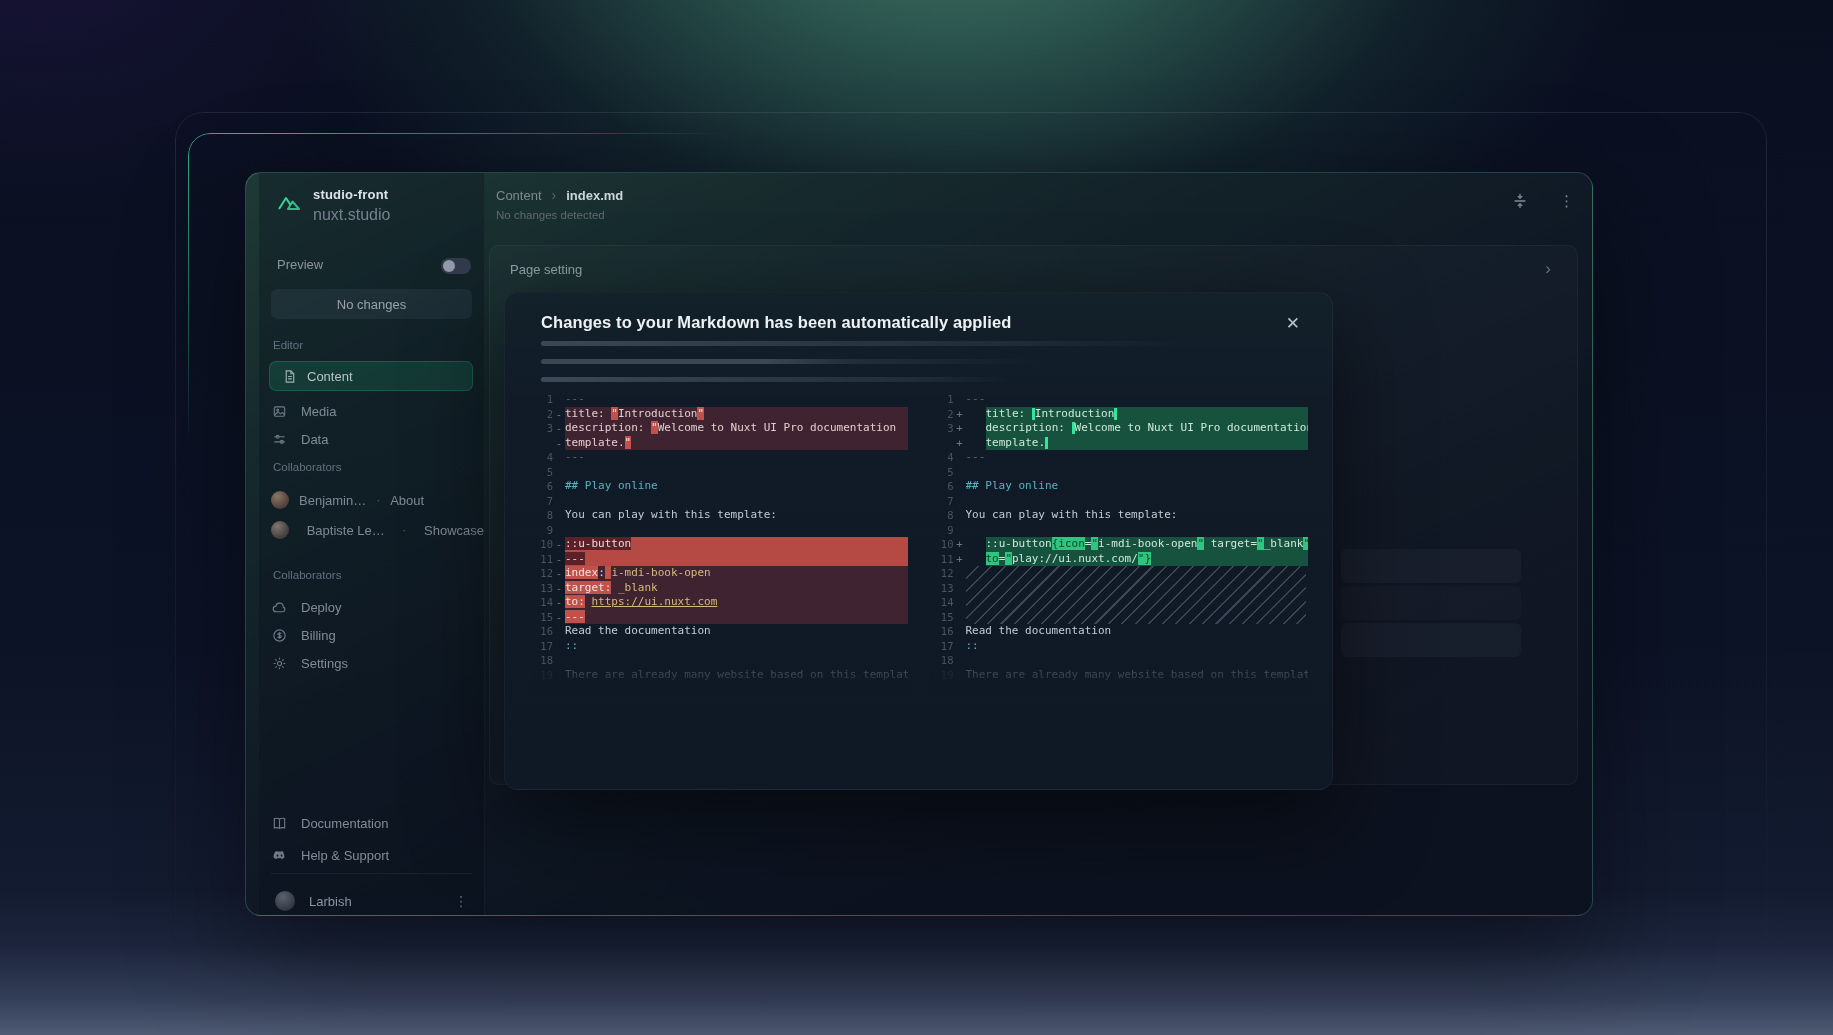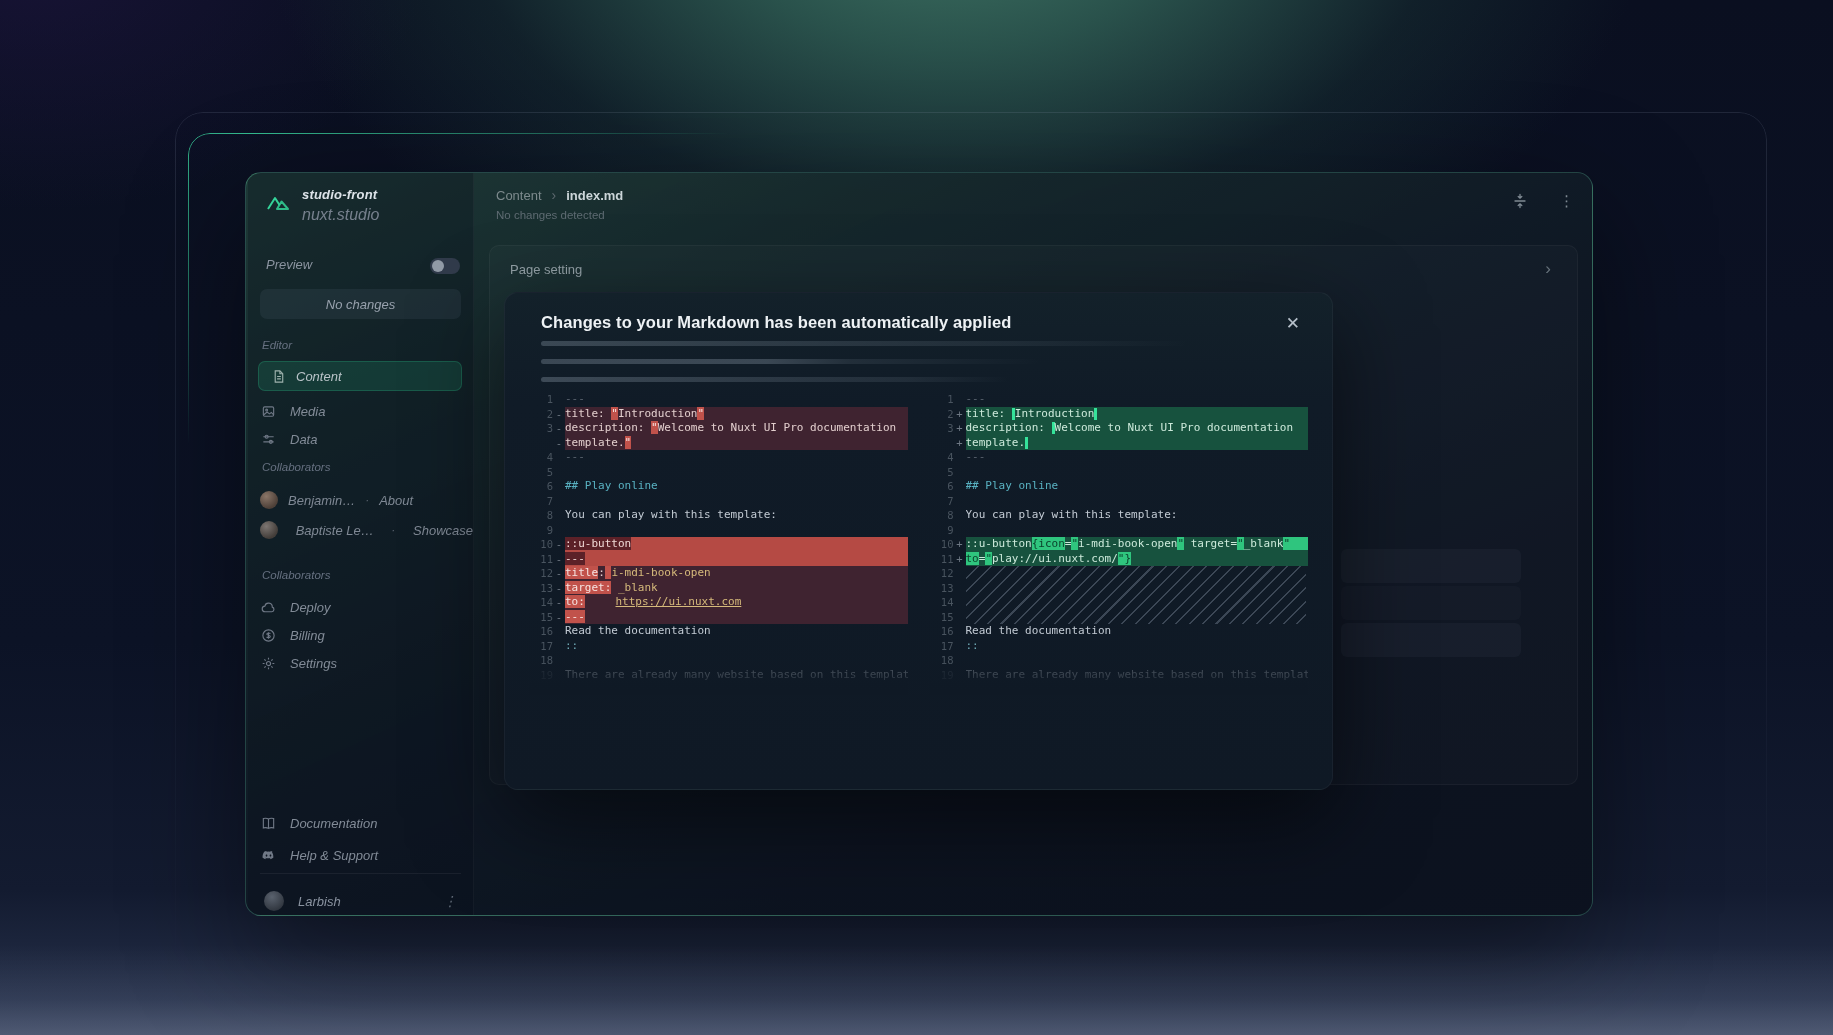--- a/index.html
+++ b/index.html
@@ -23,21 +23,21 @@
     -webkit-mask-image:radial-gradient(640px 420px at 4% 0%, #000 0%, rgba(0,0,0,.5) 45%, transparent 75%); mask-image:radial-gradient(640px 420px at 4% 0%, #000 0%, rgba(0,0,0,.5) 45%, transparent 75%); }
 
   
   .window{ position:absolute; left:245px; top:172px; width:1348px; height:744px; border-radius:16px; overflow:hidden;
     border:1px solid rgba(110,231,183,.22);
     background:linear-gradient(155deg, rgba(44,84,74,.92) 0%, rgba(30,56,56,.94) 22%, rgba(21,34,46,.96) 48%, rgba(16,24,38,.97) 72%, rgba(15,22,36,.98) 100%);
     box-shadow:0 40px 120px rgba(0,0,0,.45); }
   .window-dim{ position:absolute; inset:0; background:rgba(7,11,20,.30); }
 
   
-  .sidebar{ position:absolute; left:2px; top:0; bottom:0; width:226px; background:rgba(10,16,28,.32); border-right:1px solid rgba(255,255,255,.04);font-style:italic; }
+  .sidebar{ position:absolute; left:13px; top:0; bottom:0; width:226px; background:rgba(10,16,28,.32); border-right:1px solid rgba(255,255,255,.04); }
   .sb-abs{ position:absolute; }
   .sb-title{ font-size:13px; font-weight:700; color:#dde3e9; letter-spacing:.2px; }
   .sb-sub{ font-size:16px; color:#76808d; }
   .sb-label{ font-size:11.5px; color:#667080; }
   .sb-row{ display:flex; align-items:center; gap:14px; height:28px; padding:0 0 0 12px; color:#828b97; font-size:13px; }
   .sb-row .ico{ width:16px; height:16px; display:inline-flex; align-items:center; justify-content:center; color:#6f7886; }
   .sb-item-active{ position:absolute; left:10px; right:11px; height:30px; display:flex; align-items:center; gap:10px; padding-left:12px;
     background:rgba(45,212,150,.14); border:1px solid rgba(45,212,150,.22); border-radius:7px; color:#b9c3c8; font-size:13px; }
   .sb-item-active .ico{ color:#9fb3ae; }
   .toggle{ position:absolute; width:30px; height:16px; border-radius:9px; background:#313b4b; }
@@ -80,26 +80,26 @@
   .diff{ position:absolute; left:24px; right:24px; top:96px; height:306px; display:flex; gap:22px; }
   .pane{ flex:1; position:relative; overflow:hidden; }
   .pane::after{ content:""; position:absolute; left:0; right:0; bottom:0; height:34px; background:linear-gradient(180deg, rgba(15,25,37,0), #0f1925 90%); pointer-events:none; }
   .rows{ position:relative; padding-top:3px; font-family:"DejaVu Sans Mono", monospace; font-size:11px; line-height:14.5px; }
   .ln-row{ display:flex; height:14.5px; }
   .ln-num{ width:24px; text-align:right; color:#49545f; font-size:10.5px; flex:0 0 auto; }
   .ln-mark{ width:12px; text-align:center; color:#6e7884; font-size:10.5px; flex:0 0 auto; }
   .ln-content{ flex:1; white-space:pre; color:#c3cbd4; overflow:hidden; }
   .t-rem .ln-content{ background:#3f2330; color:#e3cfce; }
   .t-rems .ln-content{ background:#b54a44; color:#f3dedc; }
-  .t-add .ln-content{ background:#17523e; color:#cdeadb; }
+  .t-add .ln-content{ background:#17523e; color:#cdeadb;margin-left:20px; }
   .t-rem .seg-hl{ background:#c1524b; color:#f6e3e1; }
   .t-rems .seg-hl2{ background:#5c2128; color:#f0d9d6; }
   .t-add .seg-hl{ background:#2fc57e; color:#0a3f2a; }
   .seg-y{ color:#d6ba7b; } .t-rem .seg-y{ color:#d6ba7b; }
-  .seg-yu{ color:#d6ba7b; text-decoration:underline;margin-left:24px; }
+  .seg-yu{ color:#d6ba7b; text-decoration:underline; }
   .seg-head{ color:#59b2c2; } .seg-cyan{ color:#6fa8b4; } .seg-dim{ color:#5a646f; }
   .seg-bar{ display:inline-block; width:3px; height:12px; background:#35e39a; vertical-align:middle; }
   .faded{ opacity:.42; }
   .hatch-overlay{ position:absolute; left:36px; right:2px; top:177px; height:58px;
     background:repeating-linear-gradient(135deg, rgba(160,175,195,0) 0 8px, rgba(160,175,195,.30) 8px 9.5px); }
 
   
   .modal-footer{ position:absolute; left:0; right:0; bottom:0; height:64px; background:rgba(11,18,29,.72);
     border-top:1px solid rgba(255,255,255,.05); border-radius:0 0 14px 14px;
     display:flex; align-items:center; justify-content:flex-end; gap:30px; padding-right:24px; }
@@ -328,21 +328,21 @@
             <span class="ln-content"><span class="seg-hl2">::u-button</span></span>
           </div>
           <div class="ln-row t-rems">
             <span class="ln-num">11</span>
             <span class="ln-mark">-</span>
             <span class="ln-content"><span class="seg-hl2">---</span></span>
           </div>
           <div class="ln-row t-rem">
             <span class="ln-num">12</span>
             <span class="ln-mark">-</span>
-            <span class="ln-content"><span class="seg-hl">title</span><span>:</span><span class="seg-hl"> </span><span class="seg-y">i-mdi-book-open</span></span>
+            <span class="ln-content"><span class="seg-hl">index</span><span>:</span><span class="seg-hl"> </span><span class="seg-y">i-mdi-book-open</span></span>
           </div>
           <div class="ln-row t-rem">
             <span class="ln-num">13</span>
             <span class="ln-mark">-</span>
             <span class="ln-content"><span class="seg-hl">target</span><span class="seg-hl">:</span><span> </span><span class="seg-y">_blank</span></span>
           </div>
           <div class="ln-row t-rem">
             <span class="ln-num">14</span>
             <span class="ln-mark">-</span>
             <span class="ln-content"><span class="seg-hl">to</span><span class="seg-hl">:</span><span> </span><span class="seg-yu">https://ui.nuxt.com</span></span>

